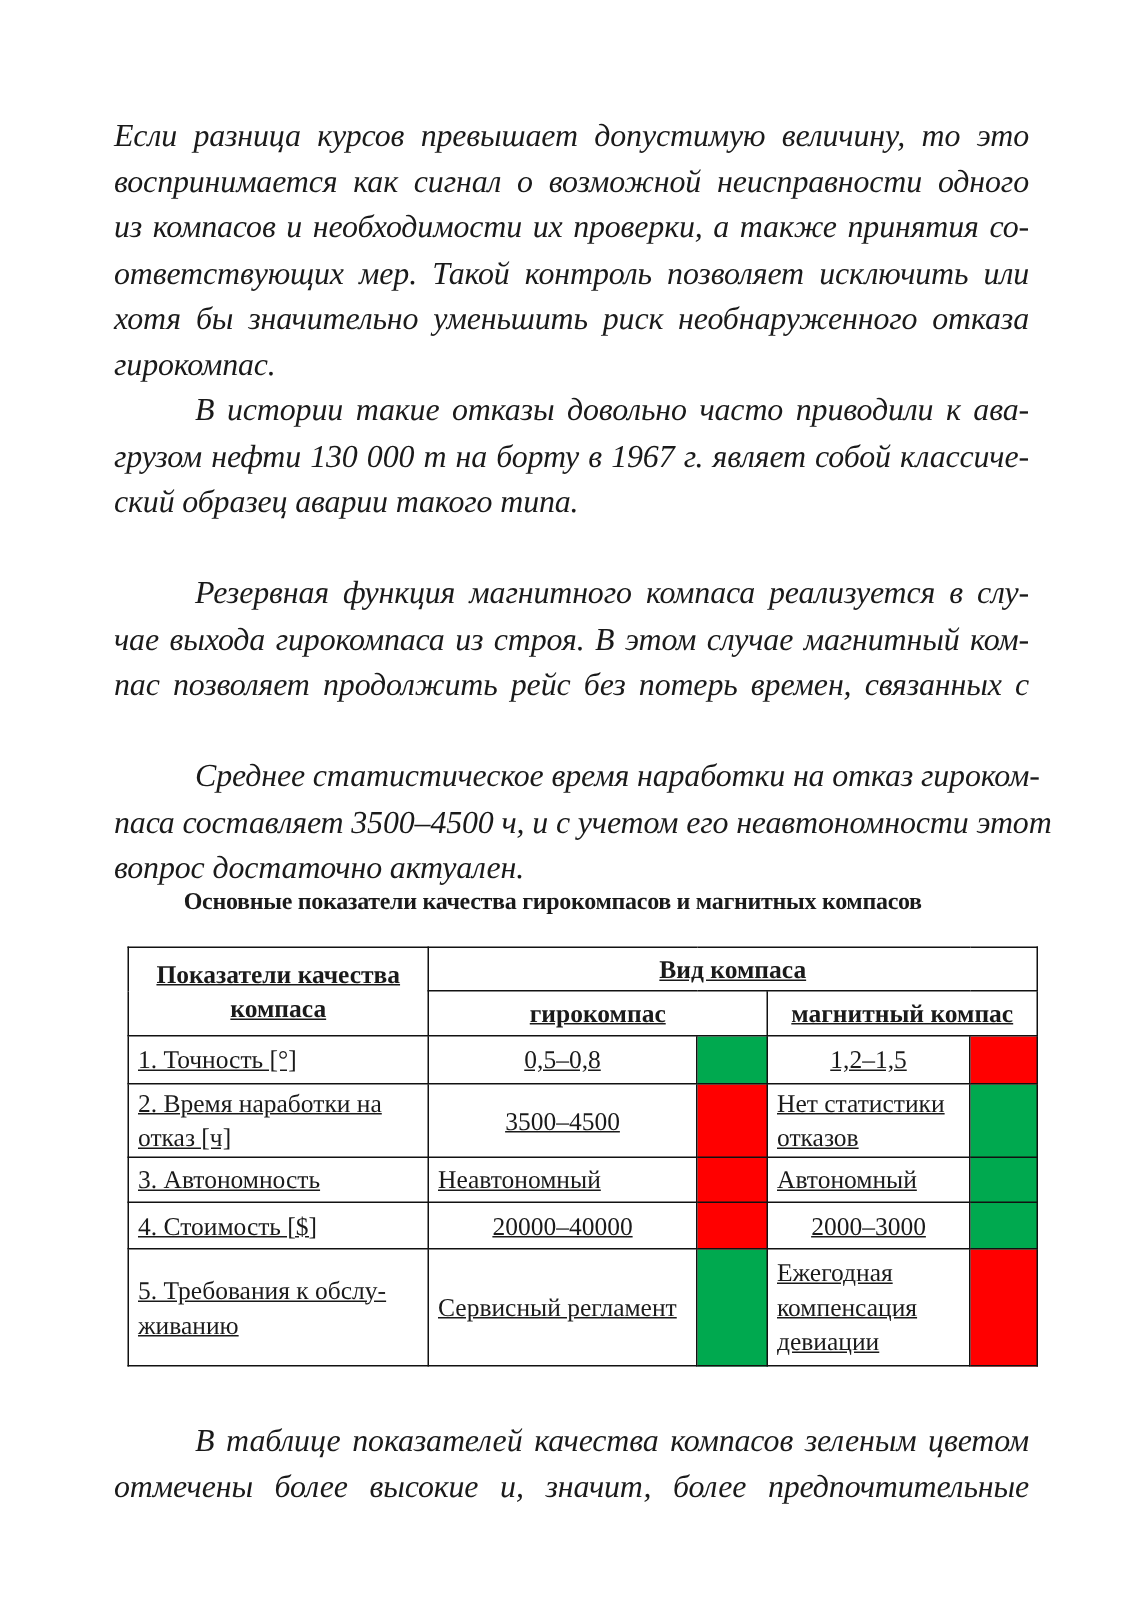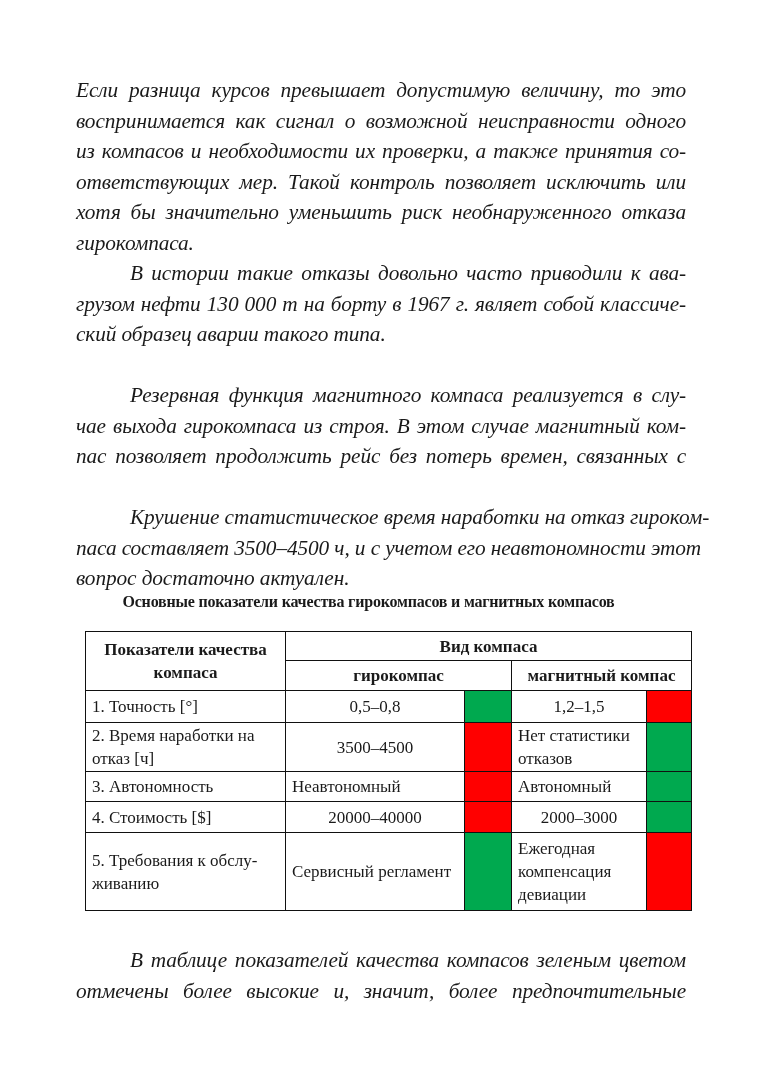--- a/index.html
+++ b/index.html
@@ -8,55 +8,55 @@
   .page { position: absolute; left: 0; top: 0; width: 761px; height: 1080px; }
   .para { position: absolute; left: 76px; width: 610px; font-size: 21.3px; line-height: 30.5px;
           text-align: justify; margin: 0; letter-spacing: -0.1px; font-style: italic; }
   .para .ln { display: block; text-align: justify; text-align-last: justify; white-space: nowrap; }
   .para .ln.last { text-align-last: left; }
   .para .ln.ind { text-indent: 54px; }
   .caption { position: absolute; left: 48px; width: 641px; top: 593px; text-align: center;
              font-weight: bold; font-size: 16px; letter-spacing: -0.2px; }
   table.q { position: absolute; left: 85px; top: 631px; border-collapse: collapse;
             font-size: 17px; line-height: 23px; }
-  table.q td { border: 1.5px solid #111; padding: 0 6px; vertical-align: middle; }
+  table.q td { border: 1.5px solid #111; padding: 0 6px; vertical-align: middle; text-decoration: underline; }
   table.q .hdr { font-weight: bold; text-align: center; }
   .c-green { background: #00a94f; }
   .c-red { background: #ff0000; }
   .center { text-align: center; }
   .pageno { position: absolute; left: 0; width: 761px; top: 1033px; text-align: center; font-size: 19px; margin-top: 48px; }
 </style>
 </head>
 <body>
 
 <div class="page">
 
   <p class="para" style="top:75px">
     <span class="ln">Если разница курсов превышает допустимую величину, то это</span>
     <span class="ln">воспринимается как сигнал о возможной неисправности одного</span>
     <span class="ln">из компасов и необходимости их проверки, а также принятия со-</span>
     <span class="ln">ответствующих мер. Такой контроль позволяет исключить или</span>
     <span class="ln">хотя бы значительно уменьшить риск необнаруженного отказа</span>
-    <span class="ln last">гирокомпаса.</span>
+    <span class="ln last">гирокомпас.</span>
   </p>
 
   <p class="para" style="top:258px">
     <span class="ln ind">В истории такие отказы довольно часто приводили к ава-</span>
     <span class="ln">грузом нефти 130 000 т на борту в 1967 г. являет собой классиче-</span>
     <span class="ln last">ский образец аварии такого типа.</span>
   </p>
 
   <p class="para" style="top:380px">
     <span class="ln ind">Резервная функция магнитного компаса реализуется в слу-</span>
     <span class="ln">чае выхода гирокомпаса из строя. В этом случае магнитный ком-</span>
     <span class="ln">пас позволяет продолжить рейс без потерь времен, связанных с</span>
   </p>
 
   <p class="para" style="top:502px">
-    <span class="ln ind">Крушение статистическое время наработки на отказ гироком-</span>
+    <span class="ln ind">Среднее статистическое время наработки на отказ гироком-</span>
     <span class="ln">паса составляет 3500–4500 ч, и с учетом его неавтономности этот</span>
     <span class="ln last">вопрос достаточно актуален.</span>
   </p>
 
   <div class="caption">Основные показатели качества гирокомпасов и магнитных компасов</div>
 
   <table class="q">
     <colgroup>
       <col style="width:200px">
         <col style="width:179px">

